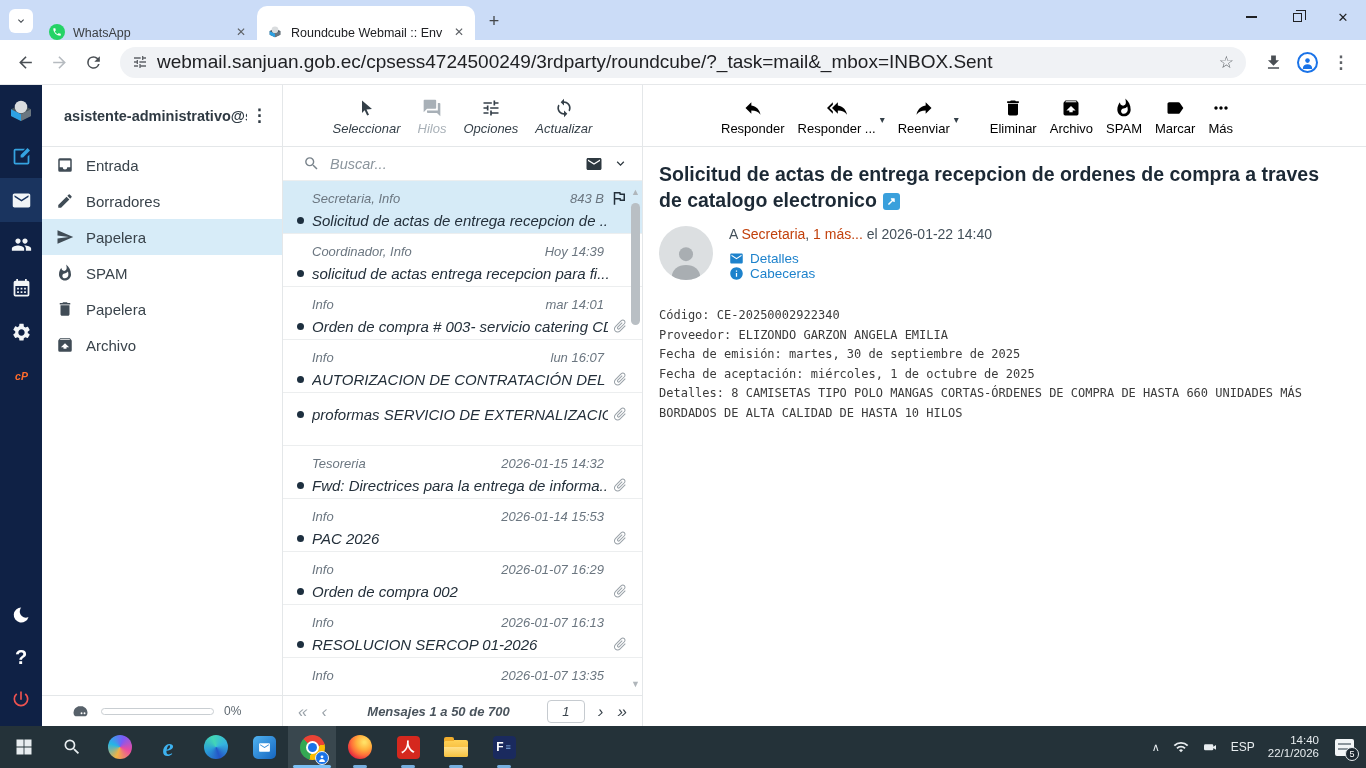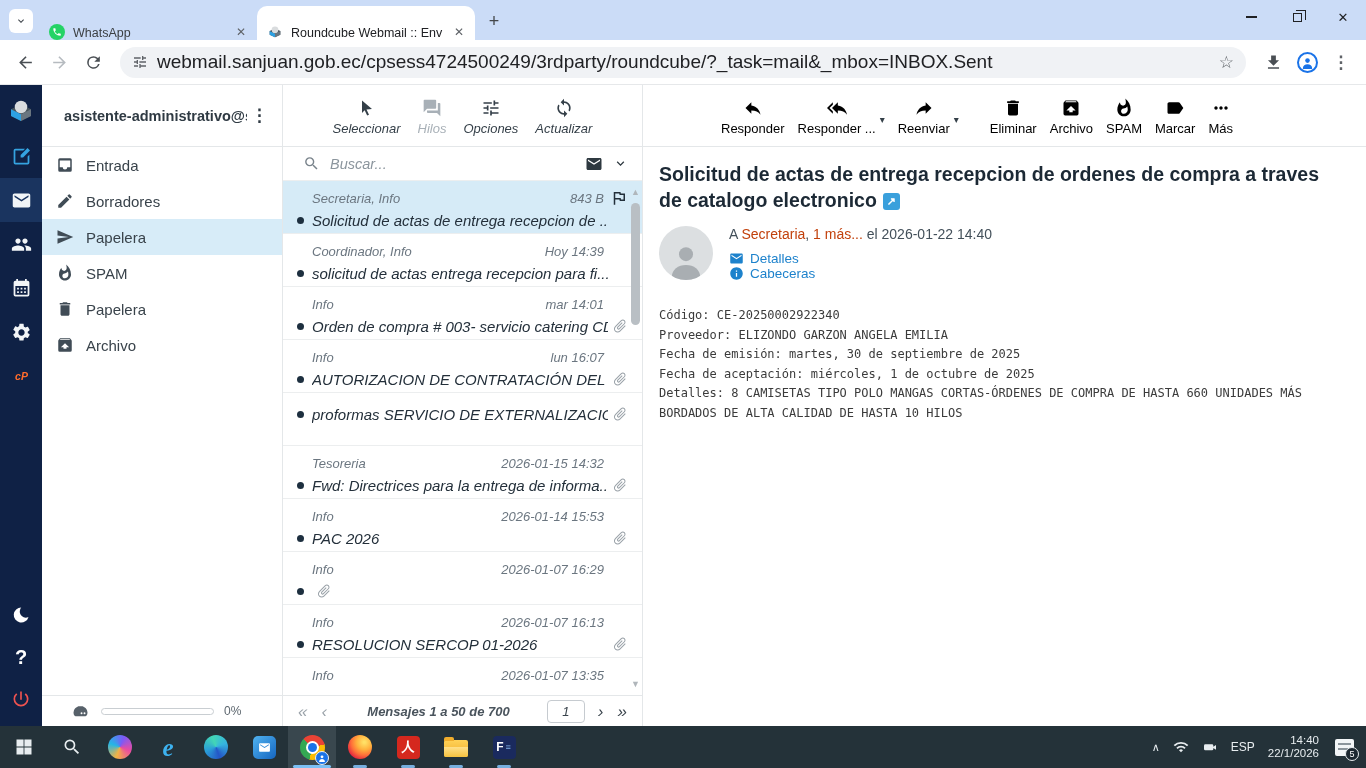--- a/index.html
+++ b/index.html
@@ -653,20 +653,21 @@
             </div>
 
             <div class="msg-row">
               <div class="msg-l1">
                 <span class="msg-sender">Info</span>
                 <span class="msg-meta">2026-01-07 16:29</span>
                 <span class="slot1"></span>
               </div>
               <div class="msg-l2">
                 <span class="msg-dot"></span>
+                <span class="msg-subject">Orden de compra 002</span>
                 <span class="slot2">
                   <svg>
                     <use href="#paperclip-icon"></use>
                   </svg>
                 </span>
               </div>
             </div>
 
             <div class="msg-row">
               <div class="msg-l1">

